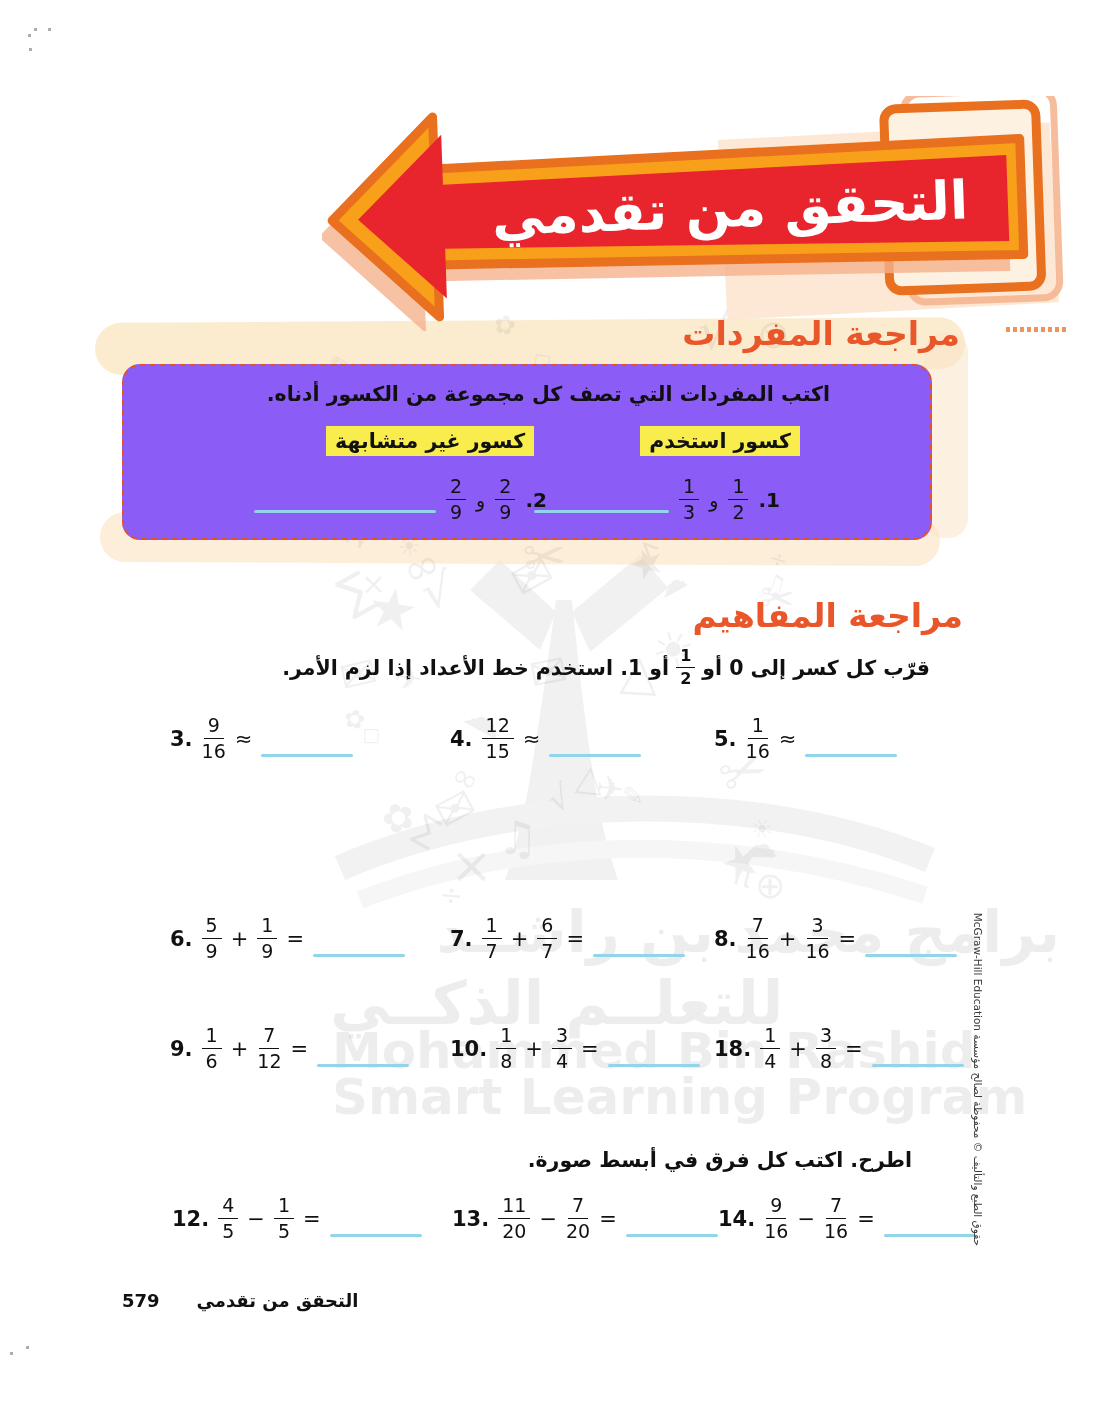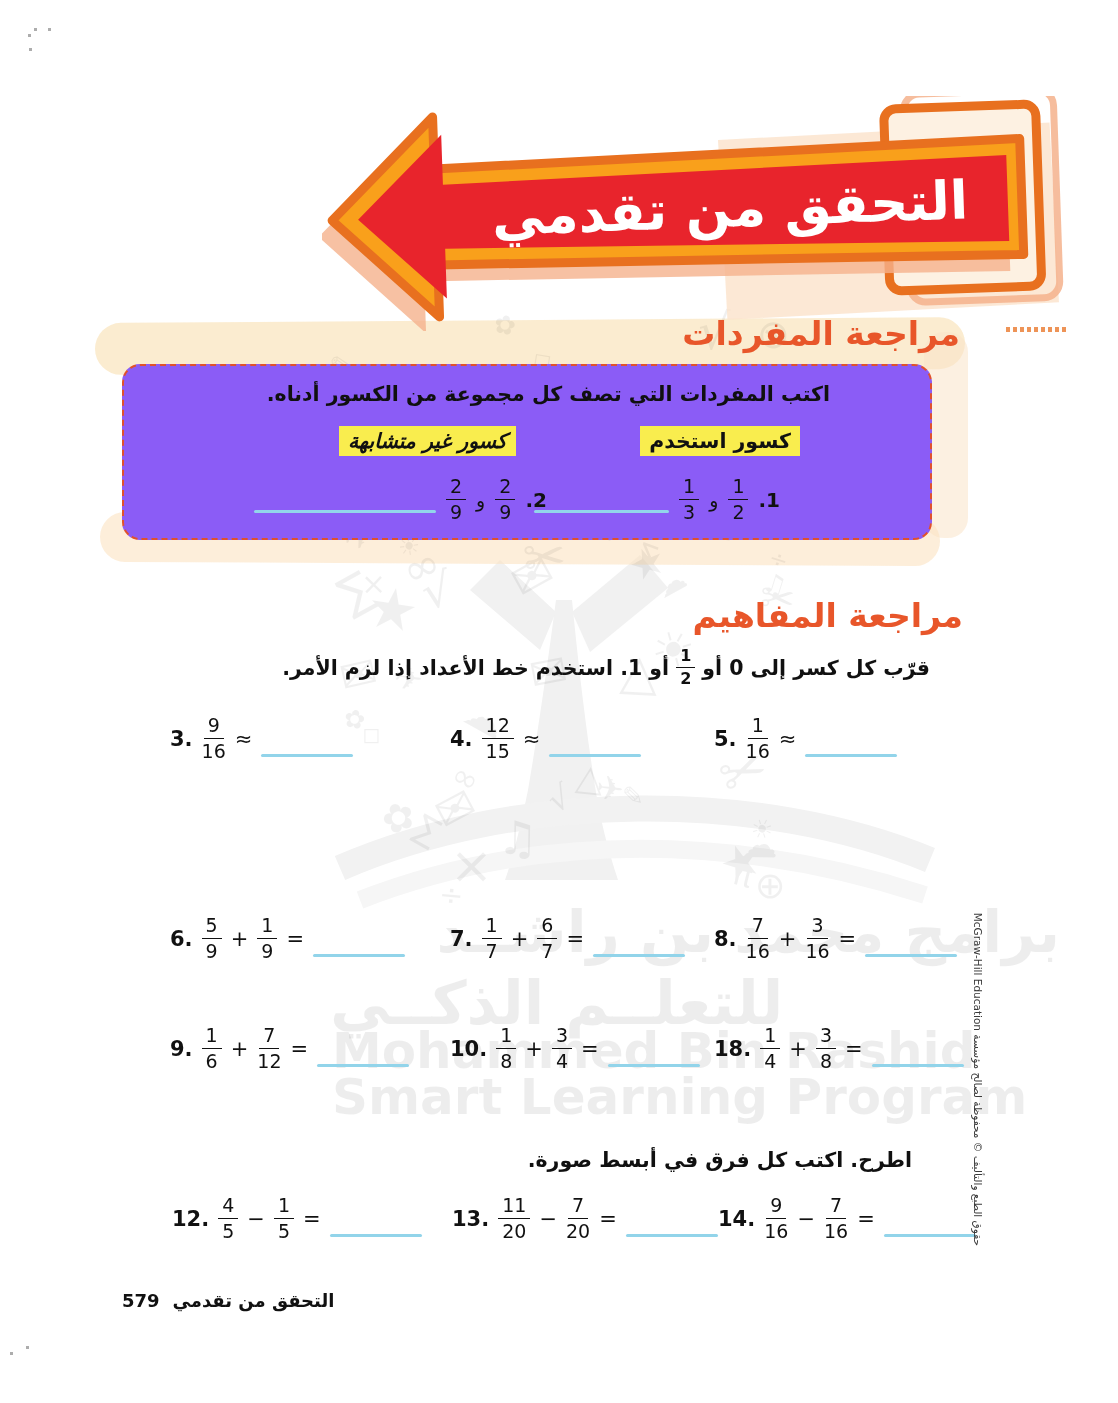--- a/index.html
+++ b/index.html
@@ -31,21 +31,21 @@
   .frac .fd{padding-top:3px;}
   .frac.sm{font-size:16px;font-weight:bold;}
   .prow{position:absolute;left:0;width:100%;height:72px;z-index:5;}
   .problem{position:absolute;top:0;display:flex;align-items:center;gap:9px;direction:ltr;}
   .pnum{font-weight:bold;font-size:21px;}
   .op{font-size:21px;}
   .ans{display:inline-block;width:92px;height:3px;background:#92D4EA;border-radius:2px;transform:translateY(17px);}
   
   .wm{position:absolute;z-index:1;color:#000;opacity:.065;font-weight:bold;white-space:nowrap;}
   
-  #footer{position:absolute;left:122px;top:1290px;z-index:5;display:flex;align-items:center;gap:13px;
+  #footer{position:absolute;left:122px;top:1290px;z-index:5;display:flex;align-items:center;gap:37px;
           font-weight:bold;font-size:18px;}
   #copyright{position:absolute;left:984px;top:946px;width:300px;z-index:5;font-size:10.5px;color:#3a3a3a;
              direction:rtl;transform:rotate(90deg);transform-origin:0 0;white-space:nowrap;}
   .dot{position:absolute;background:#8a8a8a;width:3px;height:3px;z-index:5;opacity:.7;}
   .squig{position:absolute;left:1006px;top:327px;width:62px;height:5px;z-index:5;opacity:.75;
          background:repeating-linear-gradient(90deg,#E8701F 0 4px,transparent 4px 7px);}
 </style>
 </head>
 <body>
 
@@ -149,21 +149,21 @@
       <text x="408" y="132" text-anchor="middle" direction="rtl" font-family="DejaVu Sans, sans-serif" font-weight="bold" font-size="53" fill="#ffffff">التحقق من تقدمي</text>
     </g>
   </svg>
   <div class="squig"></div>
 
   <div class="h-orange" style="right:158px;top:314px;">مراجعة المفردات</div>
 
   <div id="vbox">
     <div class="instr vinstr">اكتب المفردات التي تصف كل مجموعة من الكسور أدناه.</div>
     <span class="hl" style="right:130px;">كسور استخدم</span>
-    <span class="hl" style="left:215px;font-style:italic;">كسور غير متشابهة</span>
+    <span class="hl" style="left:202px;">كسور غير متشابهة</span>
     <div class="vitem" style="right:150px;">
         <span class="vnum">1.</span>
         <span class="frac">
           <span class="fn">1</span>
           <span class="fd">2</span>
         </span>
         <span class="">و</span>
         <span class="frac">
           <span class="fn">1</span>
           <span class="fd">3</span>

